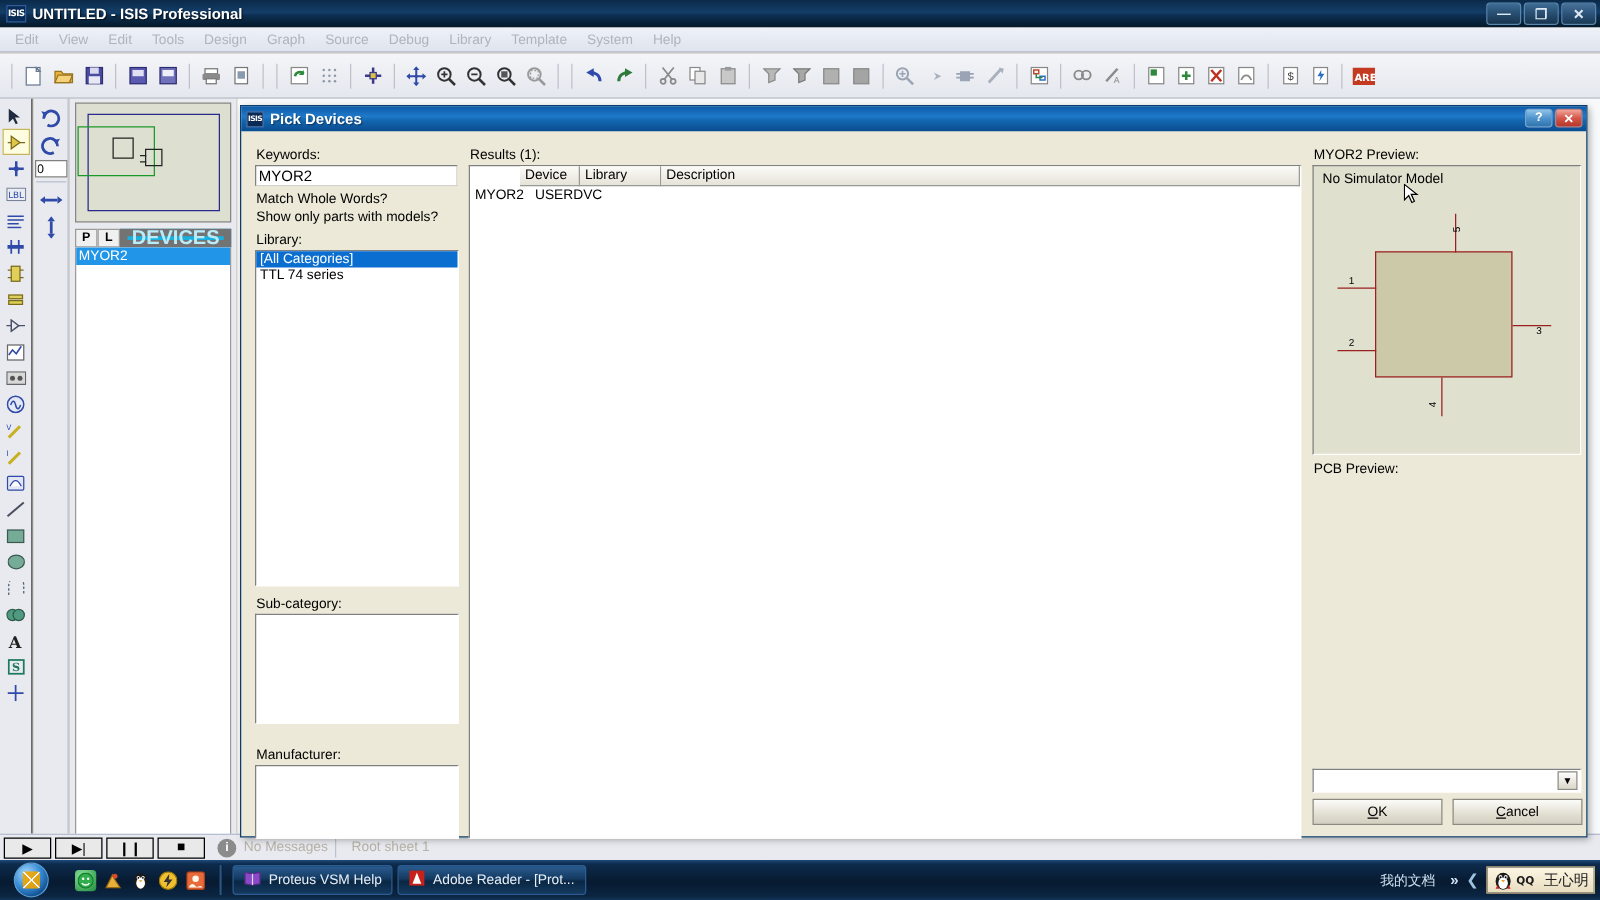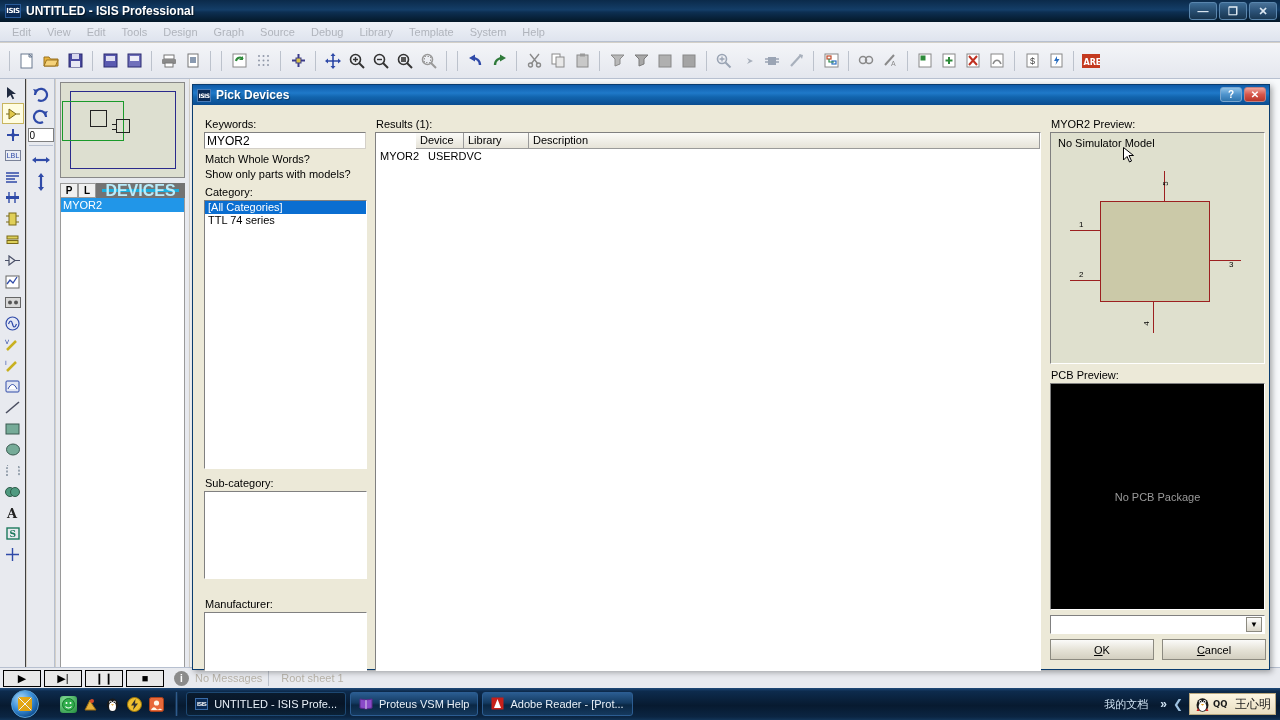--- a/index.html
+++ b/index.html
@@ -877,21 +877,21 @@
 
       <div class="lbl" id="kw-label">Keywords:</div>
       <input id="kw-input" value="MYOR2" style="">
 
       <div class="lbl" id="cb1-label">Match Whole Words?</div>
       <div class="dlg-check" id="cb1"></div>
 
       <div class="lbl" id="cb2-label">Show only parts with models?</div>
       <div class="dlg-check" id="cb2"></div>
 
-      <div class="lbl" id="cat-label">Category:</div>
+      <div class="lbl" id="cat-label">Library:</div>
       <div class="sunken" id="cat-list">
         <div class="list-row sel">[All Categories]</div>
         <div class="list-row">TTL 74 series</div>
       </div>
 
       <div class="lbl" id="subcat-label">Sub-category:</div>
       <div class="sunken" id="subcat-list"></div>
 
       <div class="lbl" id="manu-label">Manufacturer:</div>
       <div class="sunken" id="manu-list"></div>
@@ -928,23 +928,20 @@
         <div class="pinlbl" style="left:112px;top:46px;transform:rotate(-90deg);">5</div>
 
         <div id="cursor">
           <svg width="13" height="18" viewBox="0 0 13 18">
               <path d="M0.5 0.5l10 8H6l2.5 5.5-2 1L4 9.5 0.5 13z" fill="#fff" stroke="#000" stroke-width="1"></path>
             </svg>
         </div>
       </div>
 
       <div class="lbl" id="pcb-label">PCB Preview:</div>
-      <div id="pcb-box">
-        <div id="pcb-text">No PCB Package</div>
-      </div>
 
       <div id="pcb-combo">
         <div id="pcb-combo-arrow">▼</div>
       </div>
 
       <div class="dlg-push" id="btn-ok">
         <span><span class="u">O</span><span>K</span></span>
       </div>
       <div class="dlg-push" id="btn-cancel">
         <span><span class="u">C</span><span>ancel</span></span>
@@ -993,24 +990,20 @@
       <div class="ql">
         <svg width="15" height="15" viewBox="0 0 15 15">
             <rect x="0.5" y="0.5" width="14" height="14" rx="2" fill="#e8693a" stroke="#a8401a"></rect>
             <circle cx="7.5" cy="6" r="2.6" fill="#fff8e8"></circle>
             <path d="M2 13c2-4 4-3 5.5-1s3-2 5.5 1z" fill="#fff8e8"></path>
           </svg>
       </div>
     </div>
     <div id="tb-sep1"></div>
     <div id="task-buttons">
-      <div class="task-btn active">
-        <span class="tb-ic">ISIS</span>
-        <span>UNTITLED - ISIS Profe...</span>
-      </div>
       <div class="task-btn">
         <span>
           <svg width="14" height="13" viewBox="0 0 14 13">
               <path d="M1 2l6 1 6-1v9l-6 1-6-1z" fill="#8a4ac8" stroke="#5a2a88"></path>
               <path d="M7 3v9" stroke="#e0d0f0"></path>
             </svg>
         </span>
         <span>Proteus VSM Help</span>
       </div>
       <div class="task-btn">

